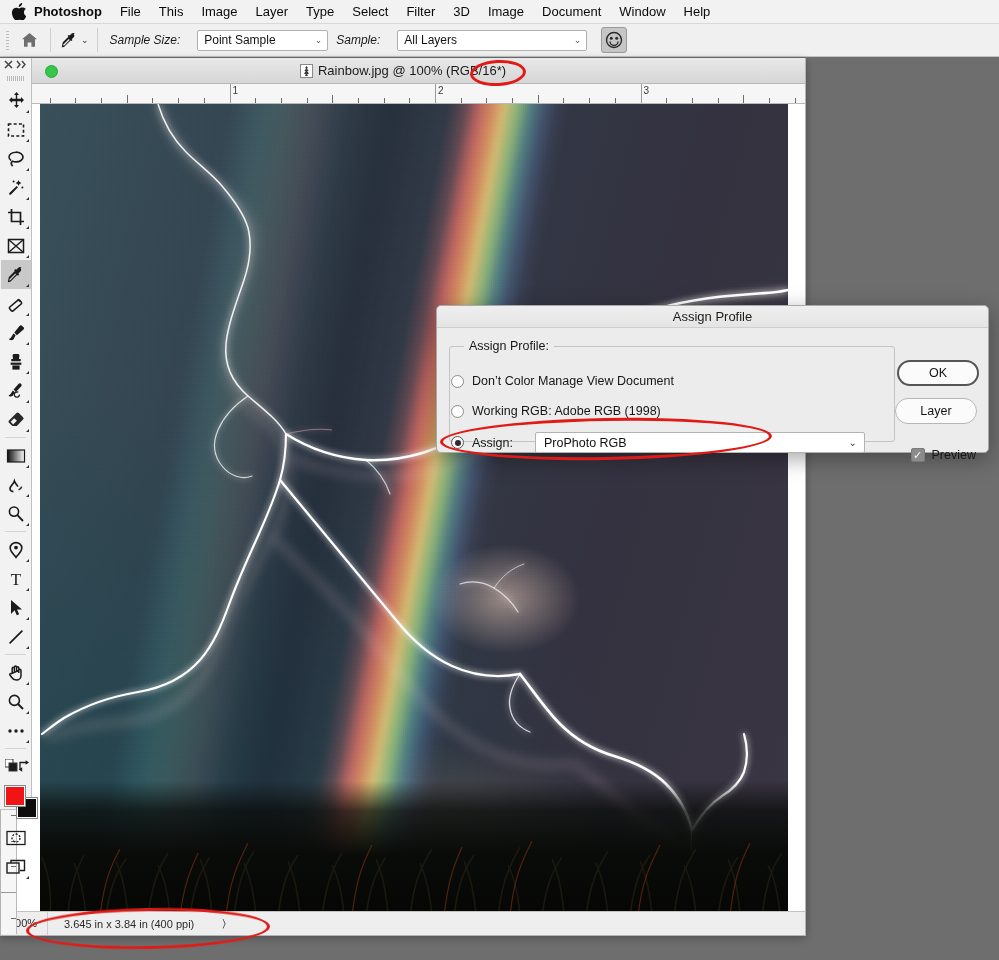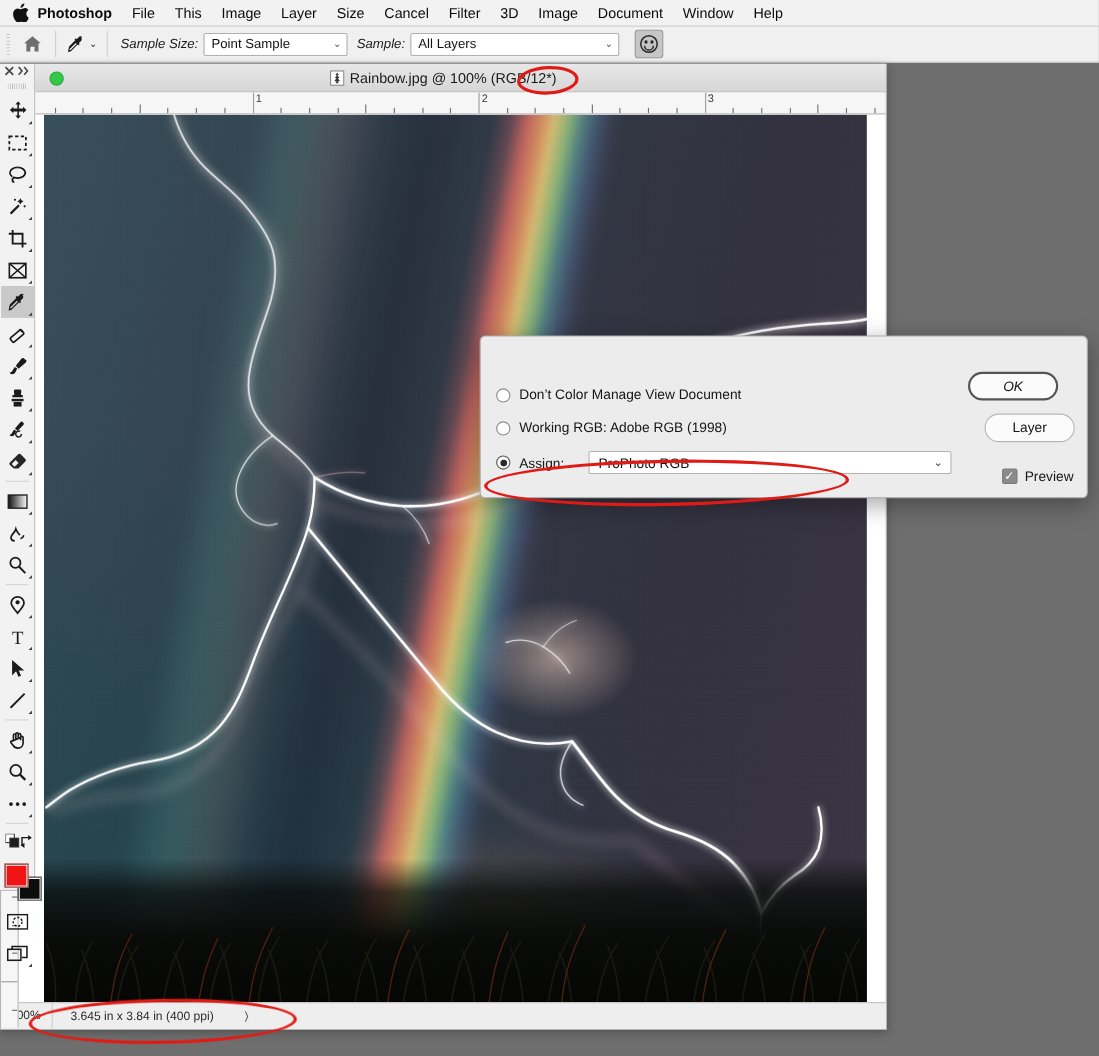--- a/index.html
+++ b/index.html
@@ -40,21 +40,21 @@
           background-position: 3px 2px; opacity: .85; }
   .ob-home { width: 34px; display:flex; align-items:center; justify-content:center; }
   .ob-sep { width: 1px; height: 24px; background: #cfcfcf; margin: 0 4px; }
   .ob-tool { display: flex; align-items: center; gap: 3px; padding: 0 4px 0 6px; }
   .caret { font-size: 9px; color: #333; }
   .ob-label { margin-left: 8px; margin-right: 5px; font-style: italic; }
   .ob-select {
     position: relative;
     height: 21px; background: #fff; border: 1px solid #b0b0b0; border-radius: 2px;
     display: flex; align-items: center; padding: 0 18px 0 6px;
-    font-size: 12px; color: #111;
+    font-size: 12px; color: #111; margin-left: 12px;
   }
   .ob-select .sel-caret {
     position: absolute; right: 5px; font-size: 9px; color: #555;
   }
   .ob-select.s1 { width: 131px; }
   .ob-select.s2 { width: 190px; }
   .ob-face {
     width: 26px; height: 26px; margin-left: 14px;
     background: #c6c6c6; border: 1px solid #9a9a9a; border-radius: 3px;
     display: flex; align-items: center; justify-content: center;
@@ -283,21 +283,21 @@
     display: flex; align-items: center; padding: 0 20px 0 8px;
     font-size: 12.5px; color: #111;
   }
   .profile-select .sel-caret { position: absolute; right: 7px; font-size: 10px; color: #444; }
   .btn {
     position: absolute; width: 82px; height: 26px;
     background: #fbfbfb; border-radius: 13px;
     display: flex; align-items: center; justify-content: center;
     font-size: 12.5px; color: #141414;
   }
-  .btn.ok { border: 2px solid #555; right: 26px; top: 32px; font-style: italic; }
+  .btn.ok { border: 2px solid #555; right: 9px; top: 32px; }
   .btn.cancel { border: 1px solid #b6b6b6; right: 11px; top: 70px; }
   .preview-row {
     position: absolute; right: 12px; top: 120px;
     display: flex; align-items: center; gap: 7px;
     font-size: 12.5px; color: #161616;
   }
   .checkbox {
     width: 14px; height: 14px; border-radius: 2px;
     background: #8b8b8b; border: 1px solid #7a7a7a;
     display: flex; align-items: center; justify-content: center;
@@ -322,22 +322,22 @@
     <div class="apple-logo">
       <svg width="15" height="17" viewBox="0 0 15 17">
           <path fill="#111" d="M10.3 2.6c.6-.75 1-1.78.9-2.6-.86.04-1.9.58-2.52 1.3-.55.64-1.04 1.67-.9 2.65.95.08 1.93-.49 2.52-1.35zM11.2 4.6c-1.4-.08-2.58.79-3.25.79-.66 0-1.68-.75-2.77-.73C3.76 4.68 2.4 5.5 1.66 6.8.1 9.42 1.26 13.3 2.78 15.43c.74 1.04 1.63 2.2 2.8 2.16 1.12-.05 1.54-.73 2.9-.73 1.35 0 1.73.73 2.9.7 1.2-.02 1.96-1.06 2.7-2.1.85-1.2 1.2-2.37 1.22-2.43-.03-.02-2.34-.9-2.36-3.56-.02-2.23 1.82-3.3 1.9-3.35-1.03-1.53-2.65-1.7-3.22-1.74z"></path>
         </svg>
     </div>
     <div class="mi app-name">Photoshop</div>
     <div class="mi">File</div>
     <div class="mi">This</div>
     <div class="mi">Image</div>
     <div class="mi">Layer</div>
-    <div class="mi">Size</div>
-    <div class="mi">Cancel</div>
+    <div class="mi">Type</div>
+    <div class="mi">Select</div>
     <div class="mi">Filter</div>
     <div class="mi">3D</div>
     <div class="mi">Image</div>
     <div class="mi">Document</div>
     <div class="mi">Window</div>
     <div class="mi">Help</div>
   </div>
 
   <div class="optionsbar">
     <div class="grip"></div>
@@ -377,21 +377,21 @@
   <div class="docwin">
 
     <div class="titlebar">
       <div class="greendot"></div>
       <div class="title-text">
         <span class="doc-icon">
           <svg width="9" height="10" viewBox="0 0 9 10">
               <path fill="#3a3a3a" d="M4.5 0 6 2.1 4.8 2.6l1.8 2.1-1.4.5L7 7.6 5 8.4l1.1 1.5H2.9L4 8.4 2 7.6l1.8-2.4-1.4-.5L4.2 2.6 3 2.1z"></path>
             </svg>
         </span>
-        <span>Rainbow.jpg @ 100% (RGB/12*)</span>
+        <span>Rainbow.jpg @ 100% (RGB/16*)</span>
       </div>
     </div>
 
     <div class="ruler-corner"></div>
     <div class="hruler" id="hruler">
         <div class="tick" style="left: 7px; height: 19px; background: rgb(154, 154, 154);"></div>
         <div class="tick" style="left: 32.6875px; height: 5px; background: rgb(109, 109, 109);"></div>
         <div class="tick" style="left: 58.375px; height: 5px; background: rgb(109, 109, 109);"></div>
         <div class="tick" style="left: 84.0625px; height: 5px; background: rgb(109, 109, 109);"></div>
         <div class="tick" style="left: 109.75px; height: 8px; background: rgb(109, 109, 109);"></div>
@@ -778,22 +778,26 @@
     <div class="tool">
       <svg width="20" height="16" viewBox="0 0 20 16">
           <rect x="1" y="4" width="12" height="10" fill="none" stroke="#1b1b1b" stroke-width="1.4"></rect>
           <path fill="none" stroke="#1b1b1b" stroke-width="1.4" d="M5 4V1.5h13.5v10H14"></path>
         </svg>
       <span class="tri"></span>
     </div>
   </div>
 
   <div class="dialog">
+    <div class="dlg-title">Assign Profile</div>
     <div class="dlg-body">
 
+      <div class="fieldset">
+        <span class="fs-legend">Assign Profile:</span>
+      </div>
 
       <div class="radio-row" style="top:46px;">
         <span class="radio"></span>
         <span>Don’t Color Manage View Document</span>
       </div>
 
       <div class="radio-row" style="top:76px;">
         <span class="radio"></span>
         <span>Working RGB:  Adobe RGB (1998)</span>
       </div>

